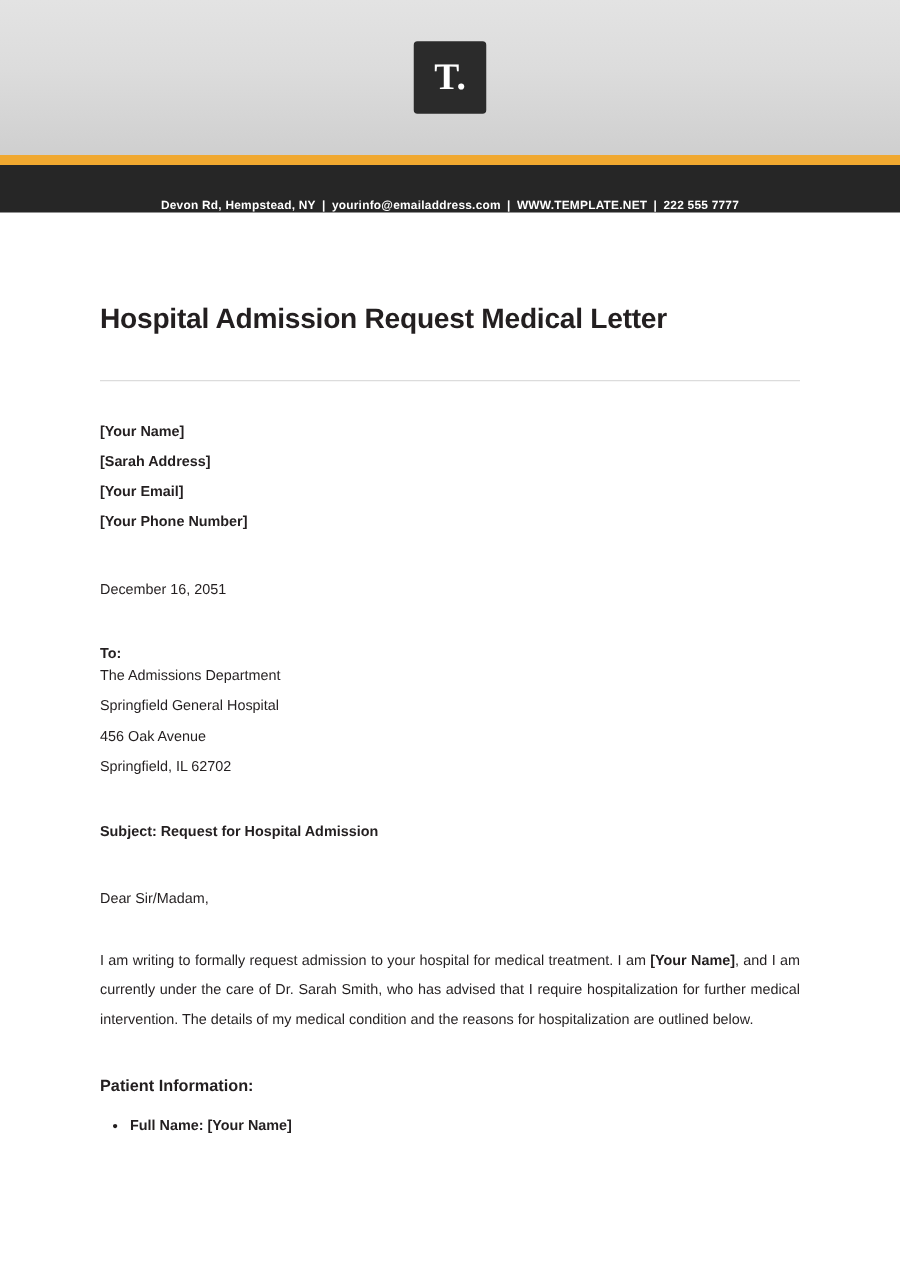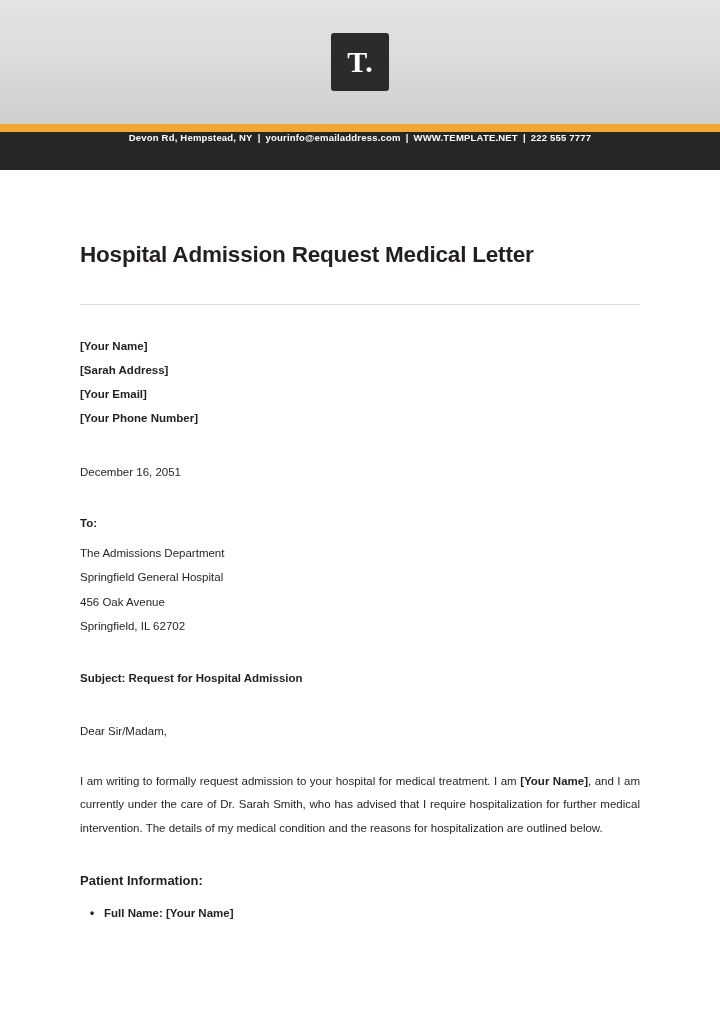--- a/index.html
+++ b/index.html
@@ -50,21 +50,21 @@
     height: 8px;
     background: #f0a830;
   }
 
   .contact-bar {
     width: 100%;
     height: 38px;
     background: #262626;
     color: #ffffff;
     display: flex;
-    align-items: flex-start;
+    align-items: flex-end;
     justify-content: center;
     font-size: 9.5px;
     font-weight: bold;
     letter-spacing: 0.2px;
   }
   .contact-bar .sep {
     margin: 0 5px;
     color: #ffffff;
   }
 
@@ -108,21 +108,21 @@
     line-height: 1;
   }
 
   .to-block {
     margin-top: 40px;
   }
   .to-label {
     font-size: 11.5px;
     font-weight: bold;
     line-height: 1;
-    margin-bottom: 18px;
+    margin-bottom: 6px;
   }
   .to-line {
     font-size: 11.5px;
     color: #231f20;
     line-height: 1;
     margin-bottom: 13px;
   }
 
   .subject-line {
     font-size: 11.5px;

